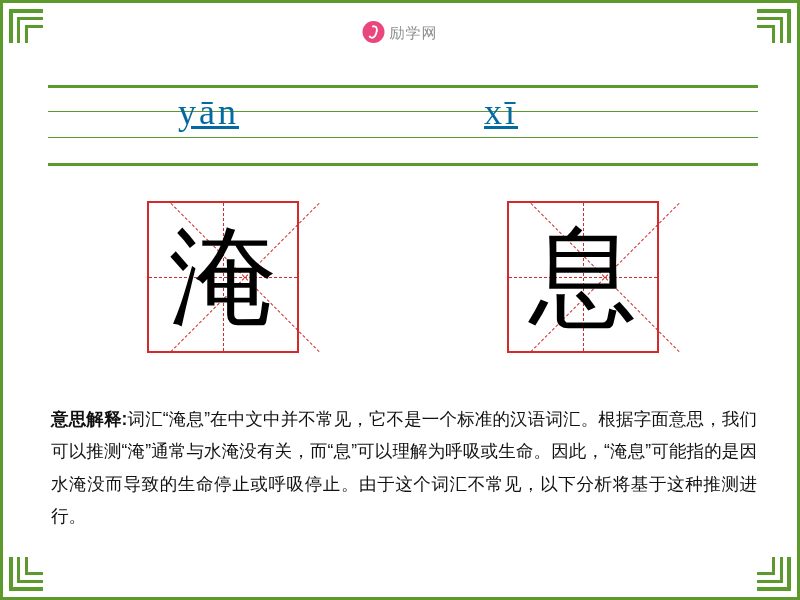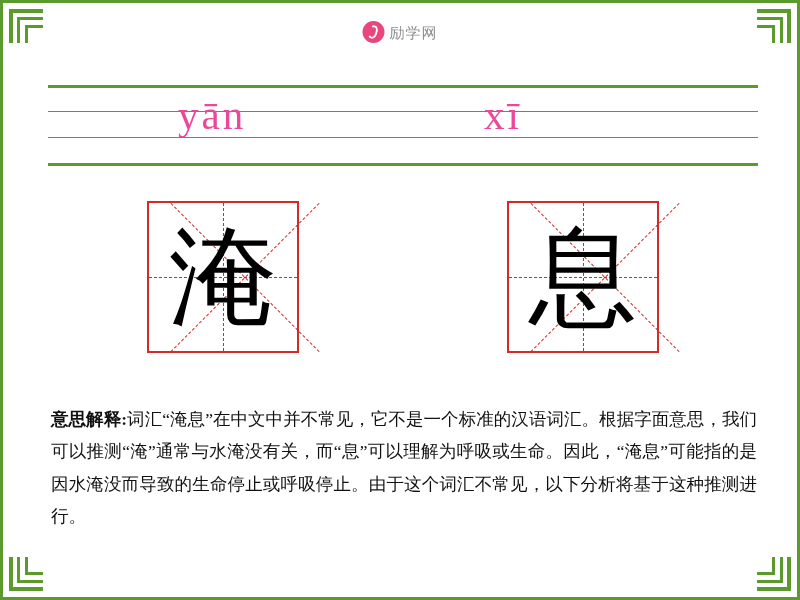--- a/index.html
+++ b/index.html
@@ -99,23 +99,24 @@
     background: #5c9a2e;
   }
   .staff .line.solid-top { top: 0; height: 3px; }
   .staff .line.mid1 { top: 26px; height: 1px; }
   .staff .line.mid2 { top: 52px; height: 1px; }
   .staff .line.solid-bottom { top: 78px; height: 3px; }
   .pinyin {
     position: absolute;
     top: 6px;
     font-family: "Liberation Serif", serif;
-    font-size: 41px;
+    font-size: 36px;
     letter-spacing: 3px;
-    color: #ec4899;
+    color: #0369a1;
+    text-decoration: underline;
   }
   .pinyin.p1 { left: 130px; }
   .pinyin.p2 { left: 436px; }
 
   
   .grids {
     position: absolute;
     top: 198px;
     left: 0;
     width: 800px;
@@ -163,21 +164,21 @@
     line-height: 1;
     color: #000000;
   }
 
   
   .explain {
     position: absolute;
     left: 48px;
     top: 400px;
     width: 706px;
-    font-family: Liberation Serif, serif;
+    font-family: Liberation Sans, sans-serif;
     font-size: 17.5px;
     line-height: 1.85;
     color: #111111;
     text-align: justify;
   }
   .explain .label {
     font-weight: bold;
   }
 </style>
 </head>

